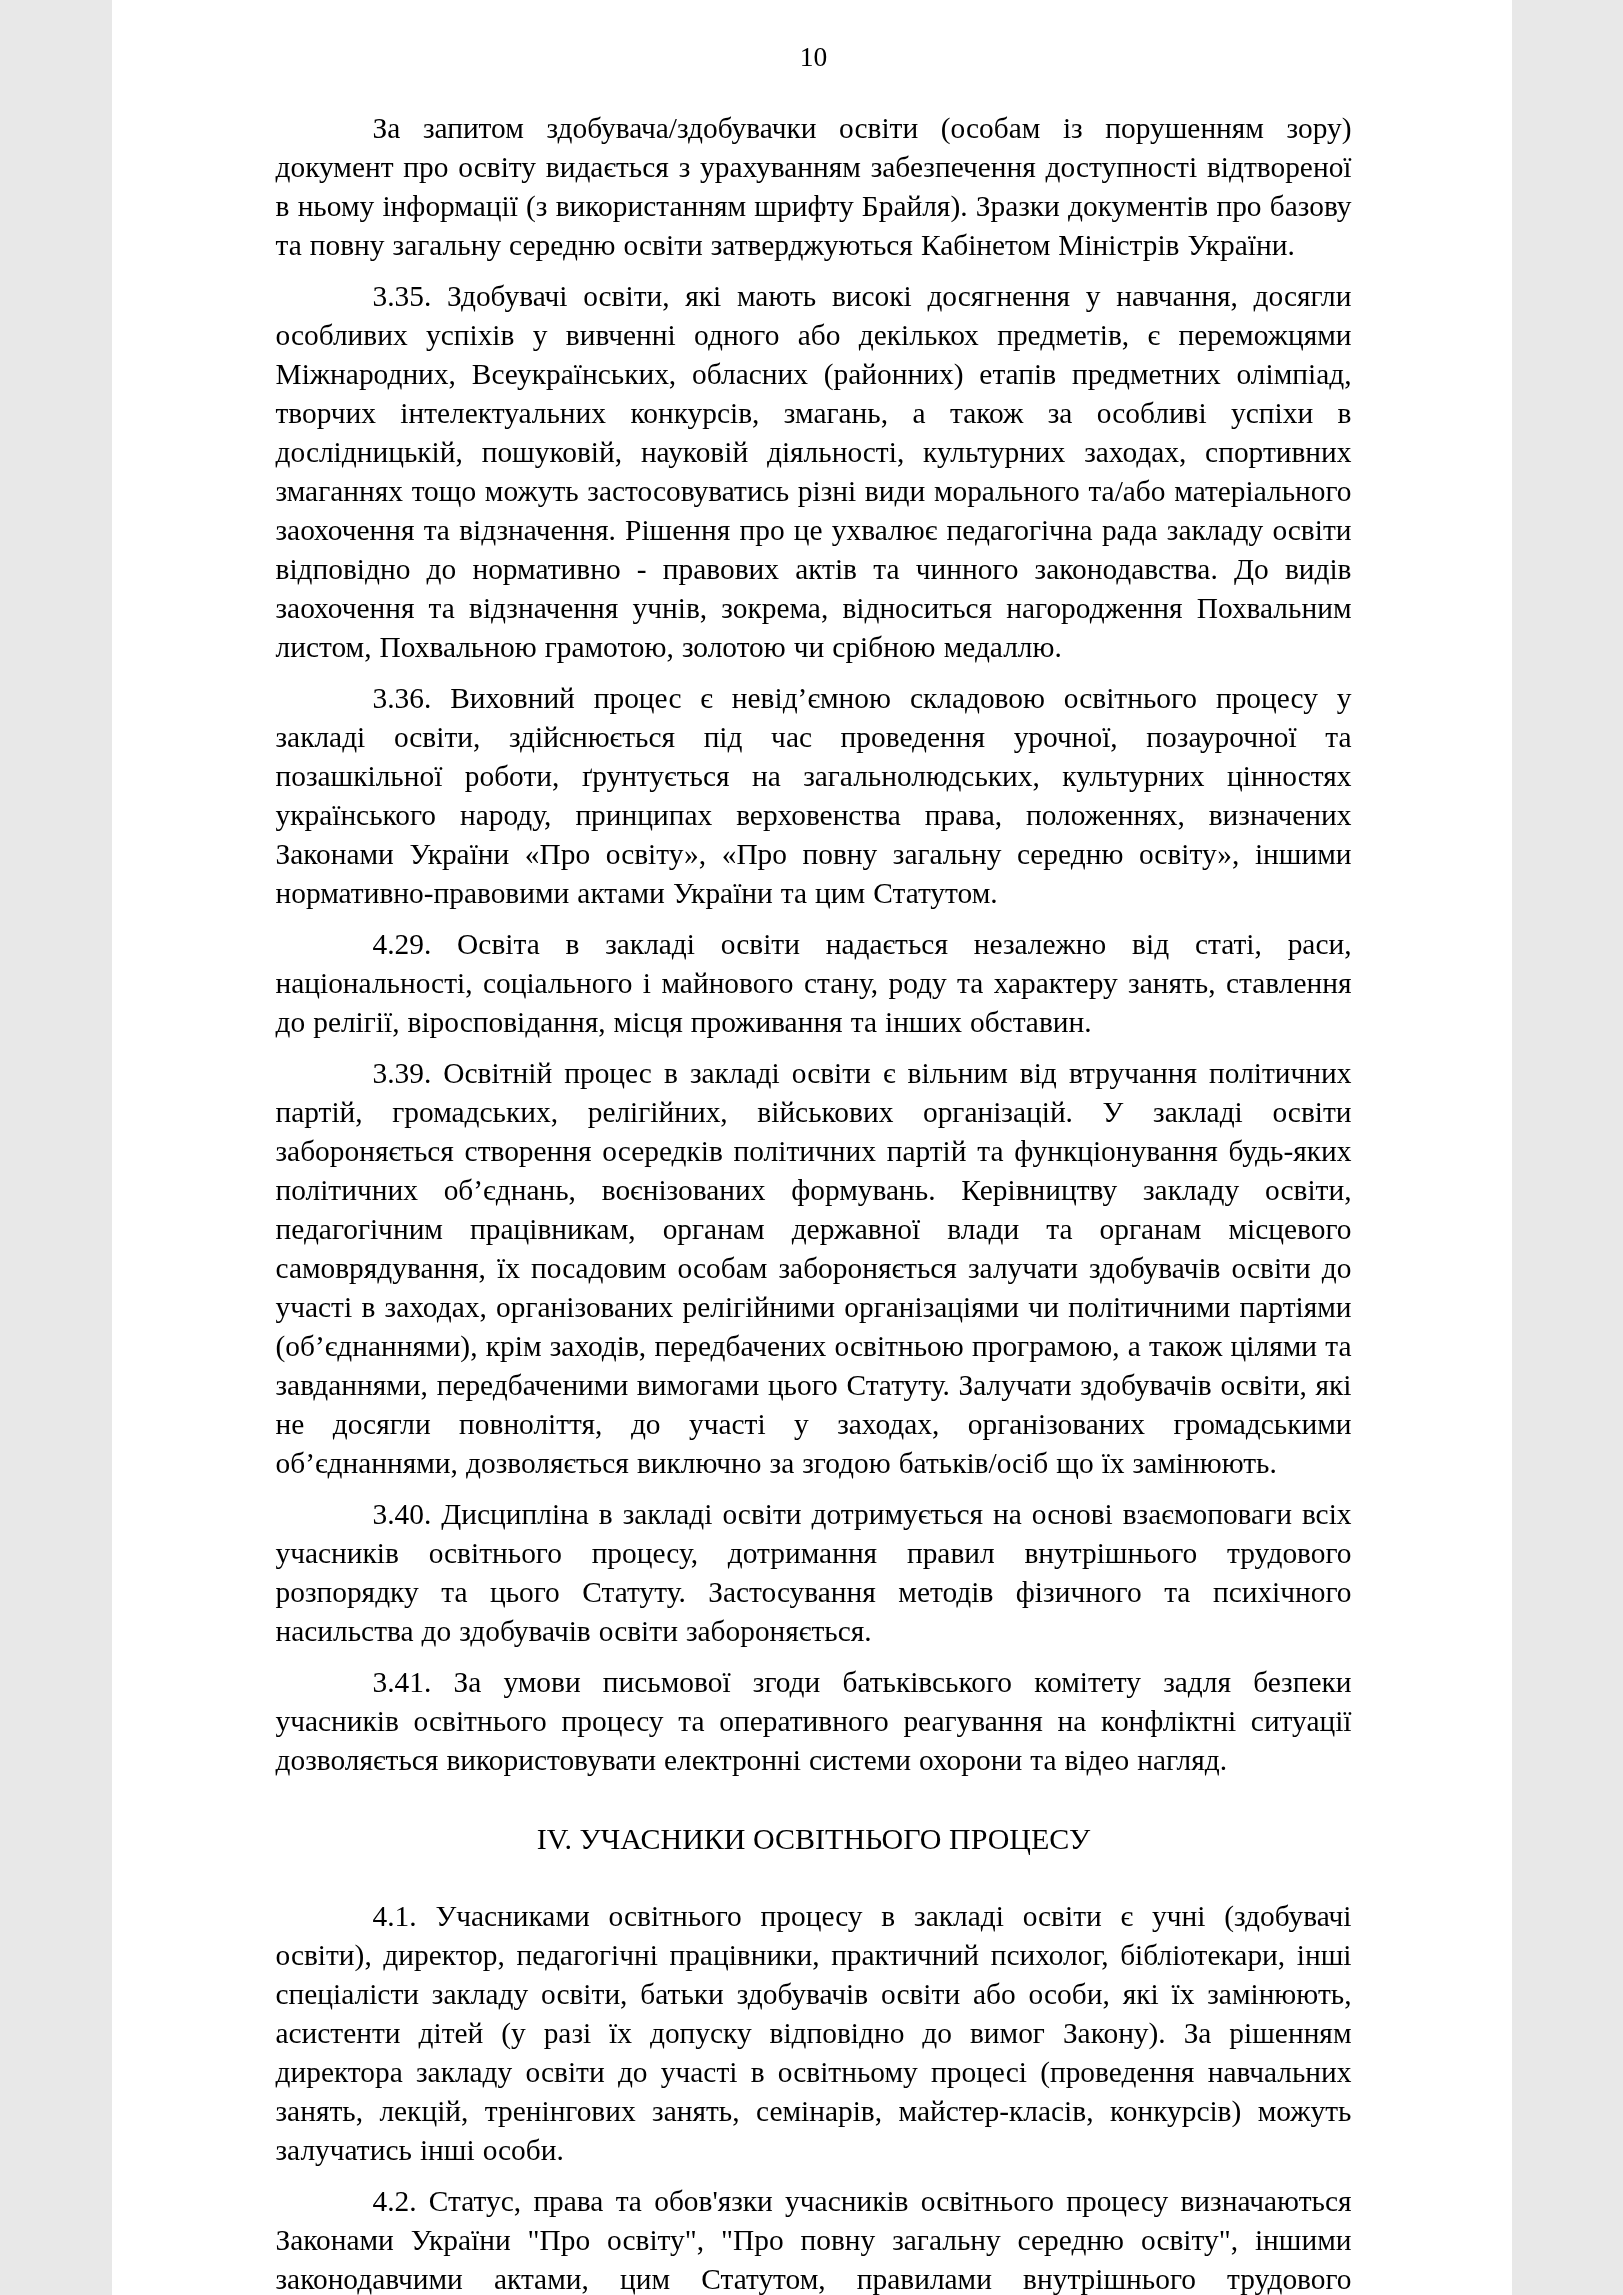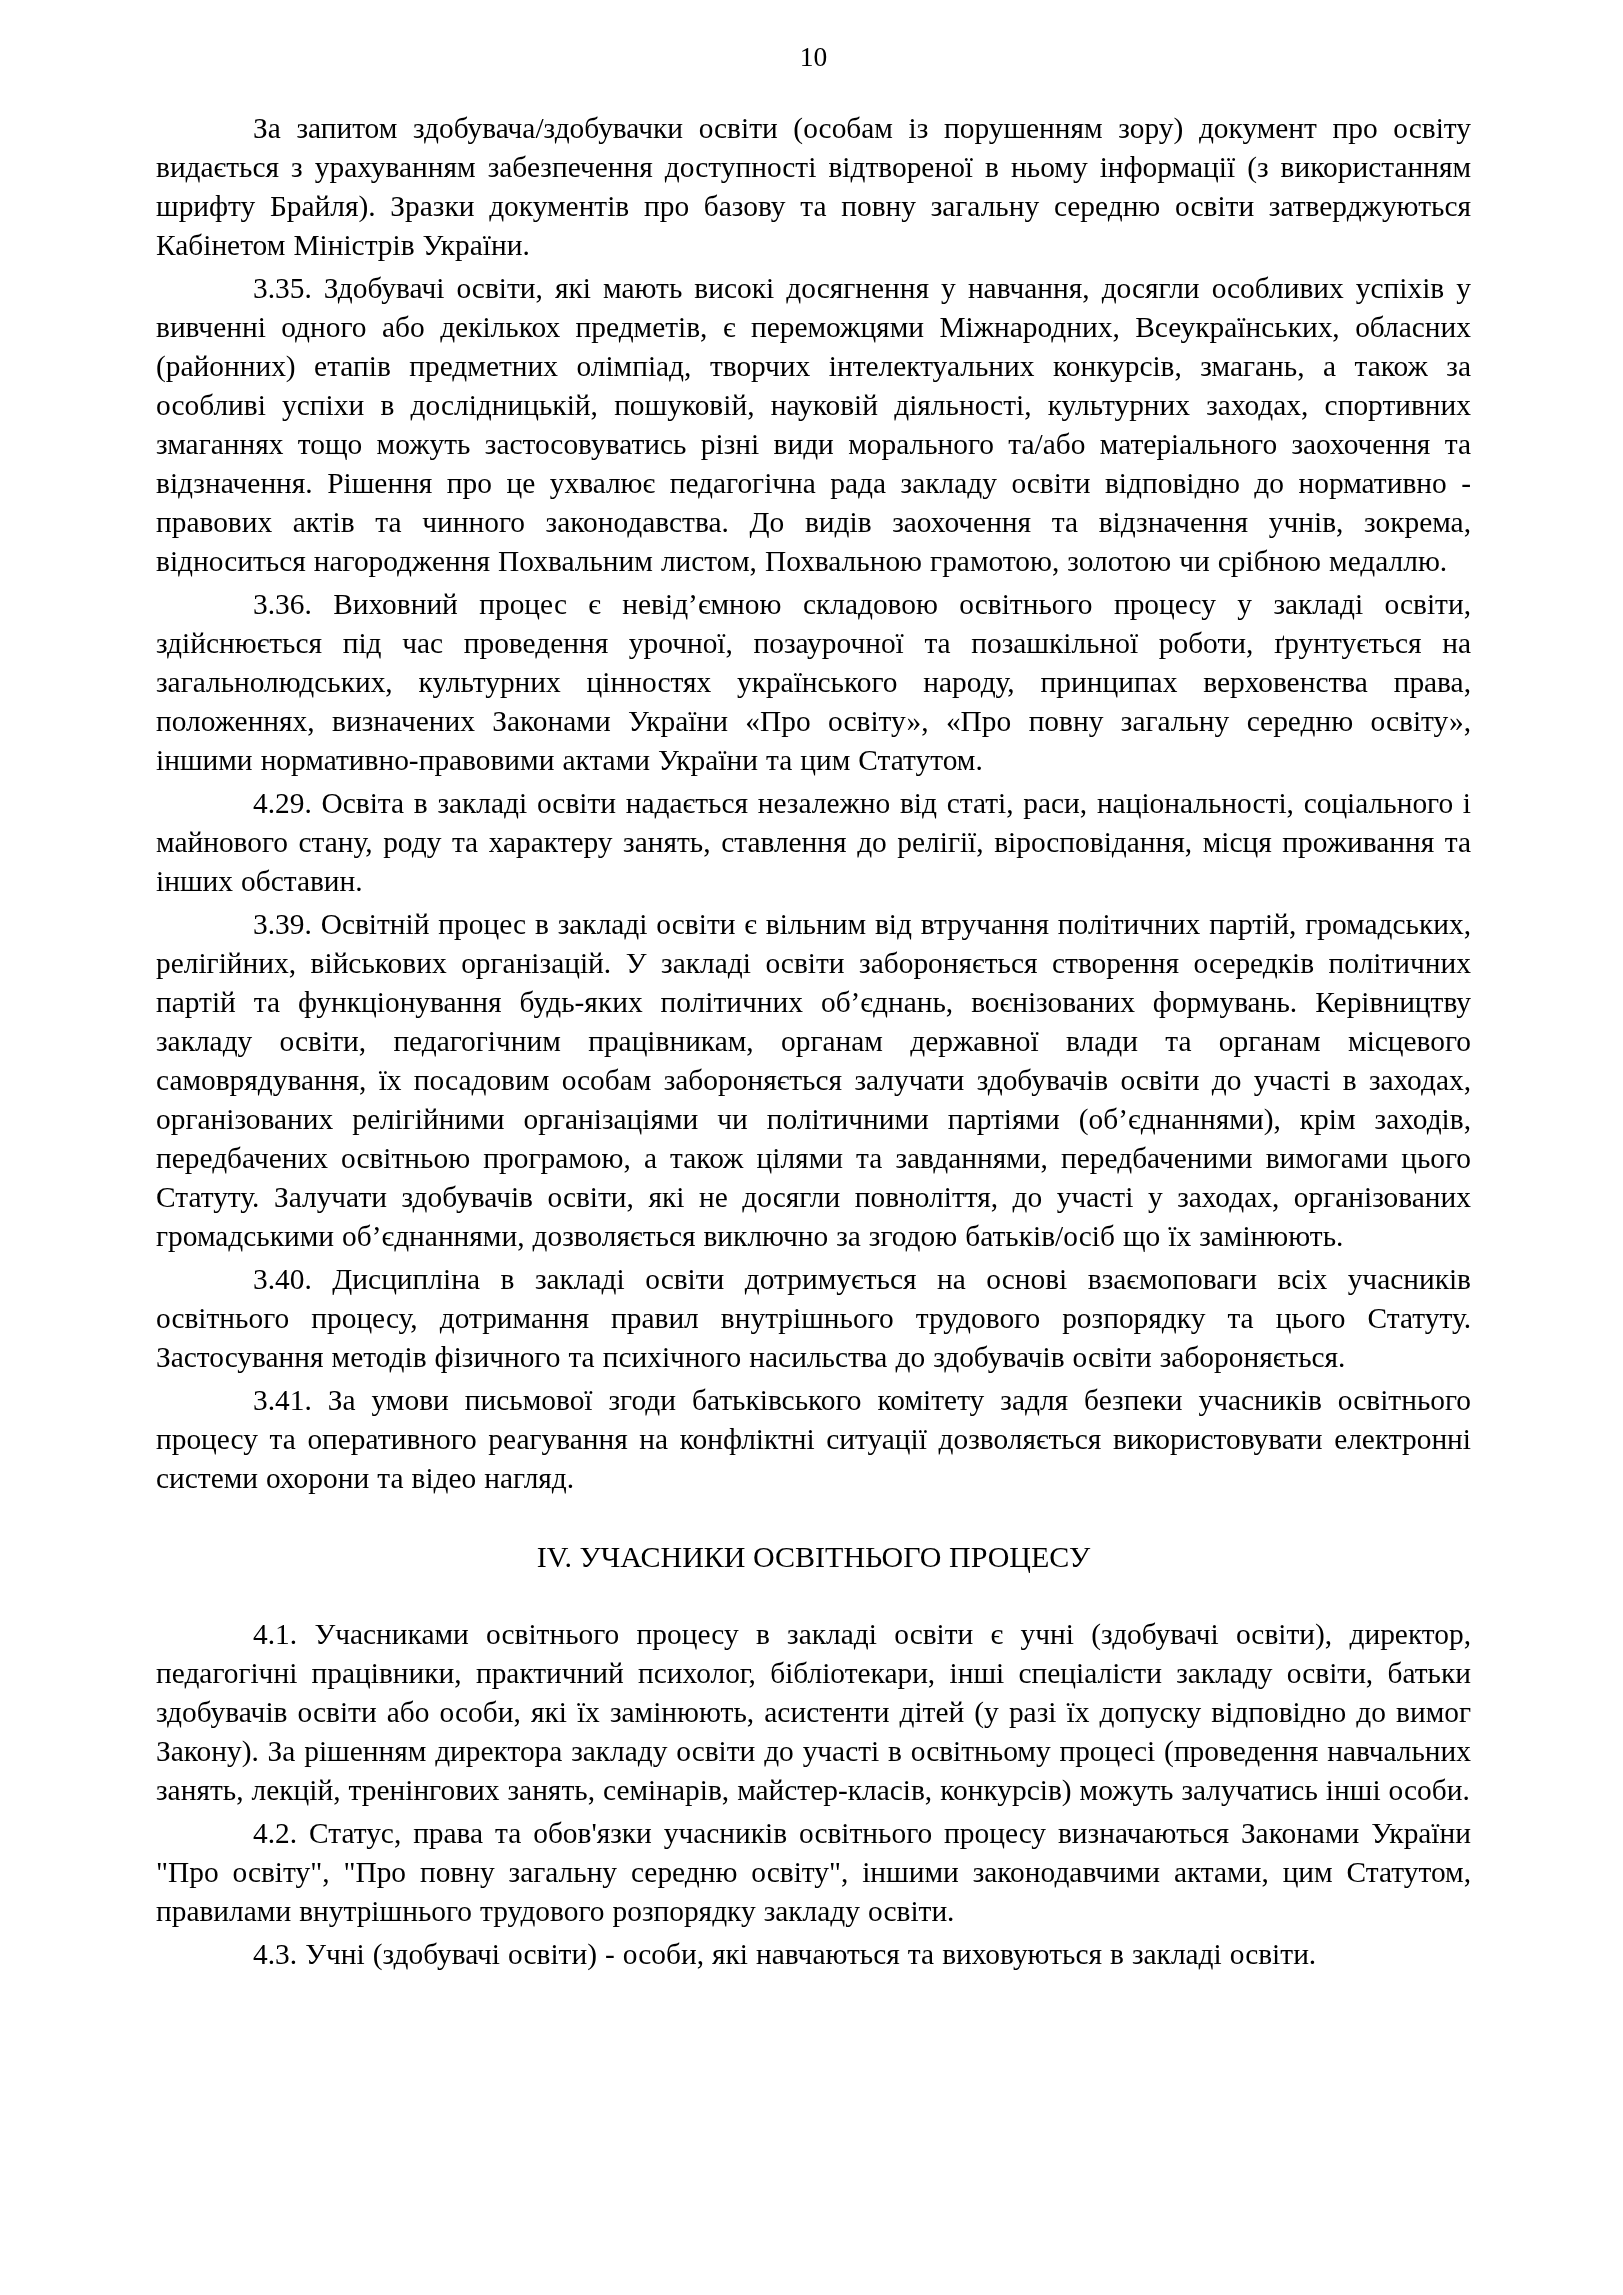--- a/index.html
+++ b/index.html
@@ -2,42 +2,42 @@
 <html lang="uk" style="font-size:10.5px"><head>
 <meta charset="utf-8">
 <style>
   html, body {
     margin: 0;
     padding: 0;
     background: #e8e8e8;
   }
   .page {
     position: relative;
-    width: 1623px;
+    width: 1400px;
     height: 2295px;
     margin: 0 auto;
     background: #ffffff;
     color: #000000;
     box-sizing: border-box;
     padding: 41px 148px 0 152px;
     font-family: "Liberation Serif", "DejaVu Serif", serif;
     overflow: hidden;
   }
   .page-number {
     text-align: center;
     font-size: 27.5px;
     line-height: 31px;
   }
   .doc-body {
     margin-top: 37px;
     font-size: 29.4px;
     line-height: 39px;
   }
   p.para {
-    margin: 4px;
+    margin: 12px;
     text-align: justify;
     text-indent: 97px;
     word-spacing: 0.7px;
   }
   p.para.bold {
     font-weight: normal;
   }
   .section-heading {
     font-size: 30px;
     font-weight: normal;

